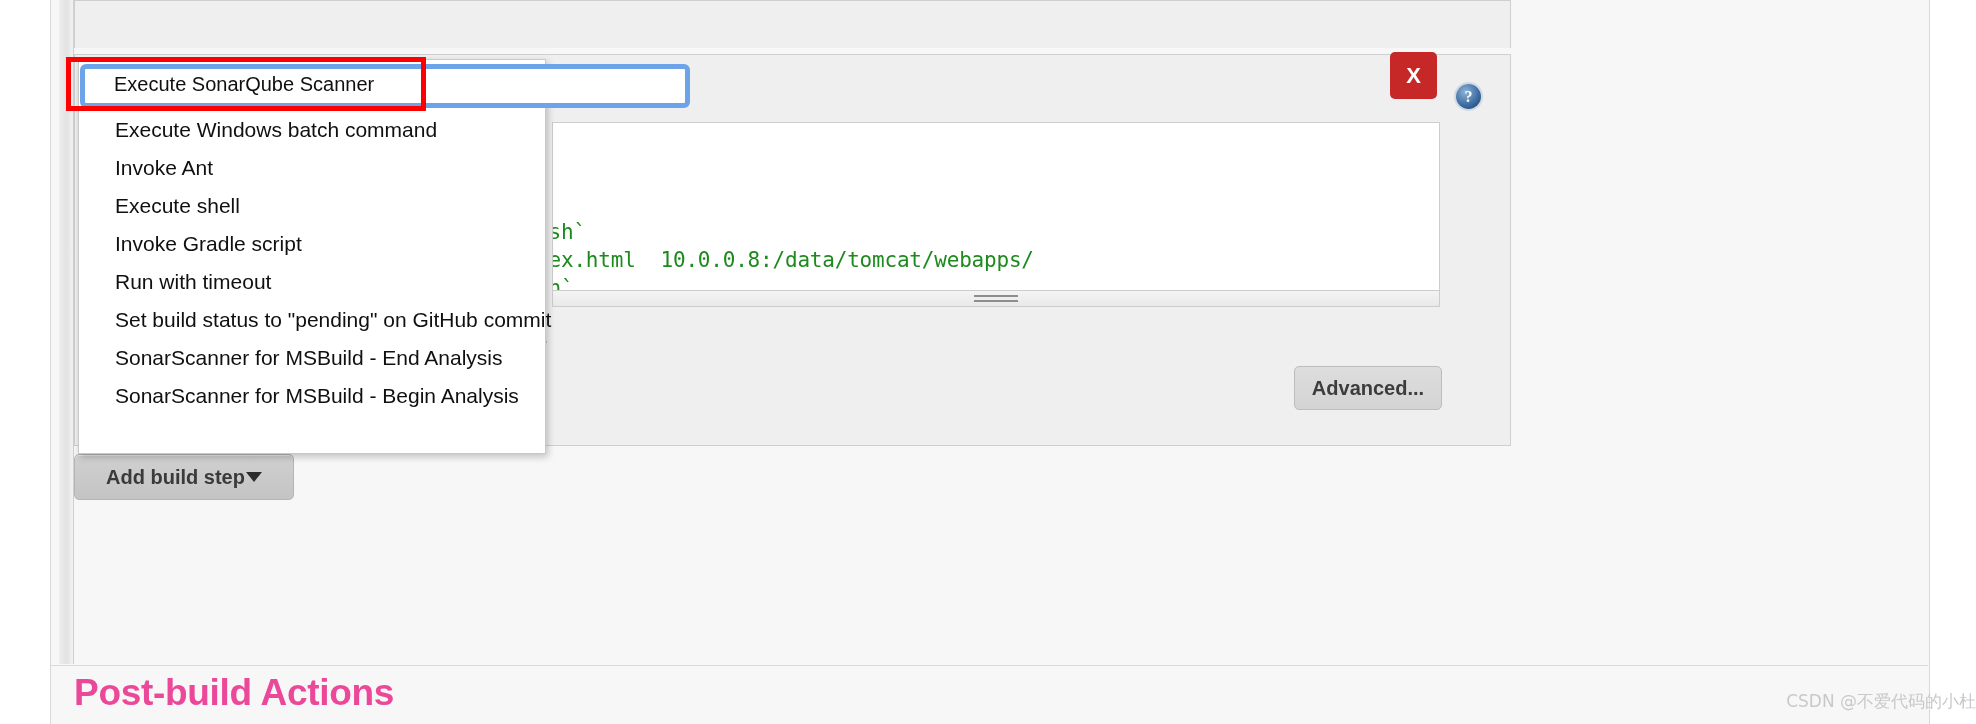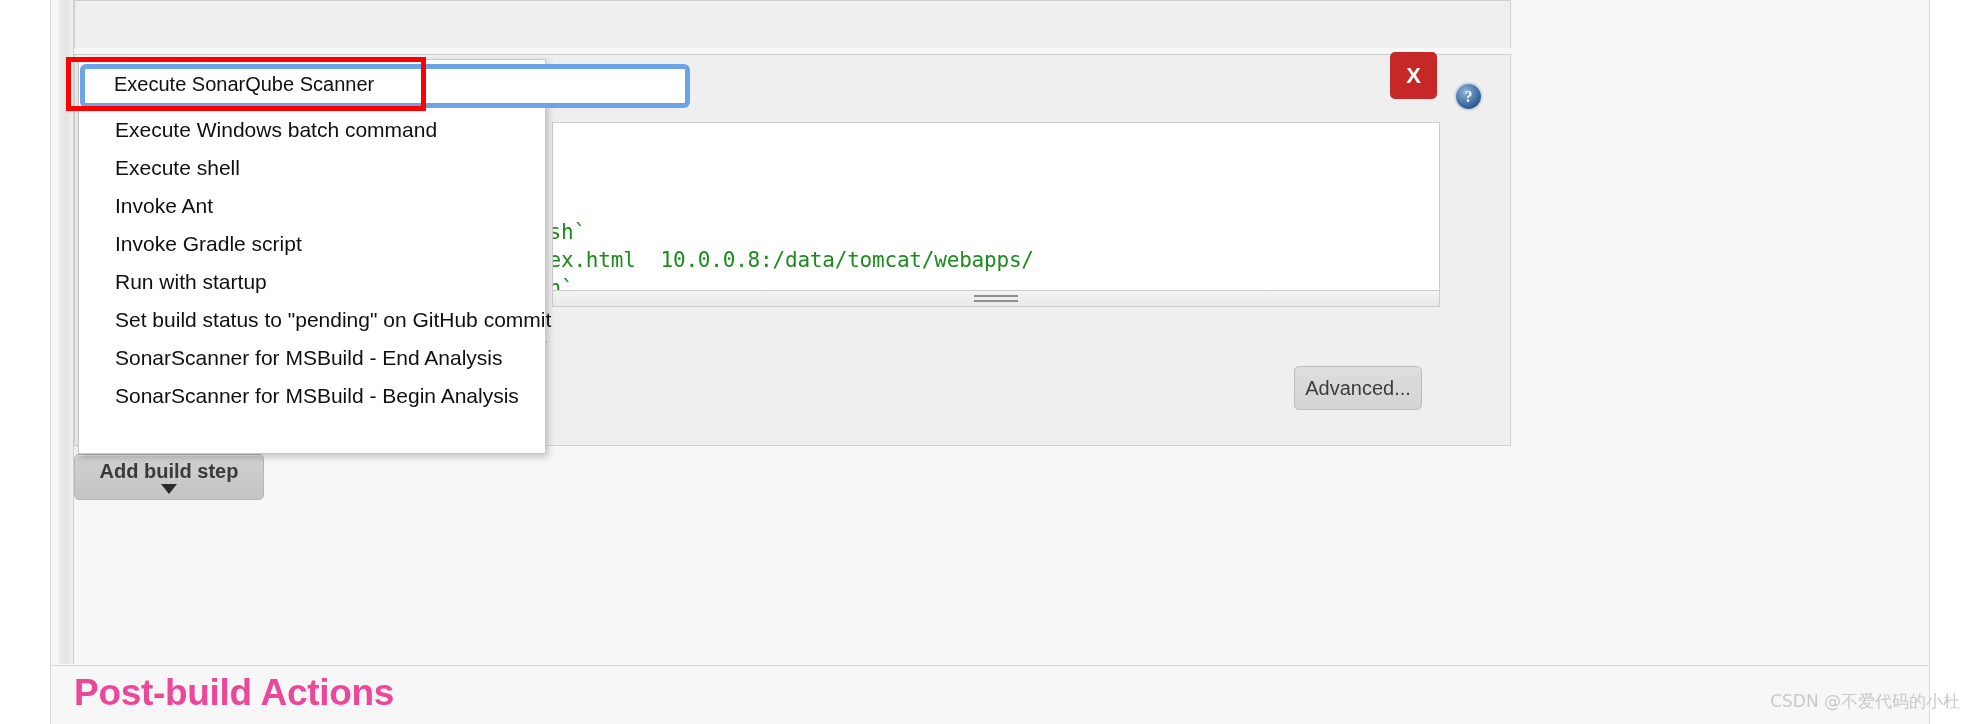--- a/index.html
+++ b/index.html
@@ -179,55 +179,54 @@
     font-family: "Liberation Sans", sans-serif;
     white-space: nowrap;
     cursor: pointer;
   }
 
   
   .advanced-btn {
     position: absolute;
     left: 1294px;
     top: 366px;
-    width: 128px;
+    width: 148px;
     height: 44px;
     background: linear-gradient(to bottom,#dddddd,#d4d4d4);
     border: 1px solid #bdbdbd;
     border-radius: 5px;
     color: #3c3c3c;
     font-size: 20px;
-    font-weight: normal;
+    font-weight: bold;
     display: flex;
     align-items: center;
     justify-content: center;
     cursor: pointer;
     user-select: none;
     box-sizing: border-box;
   }
 
   
   .add-step-btn {
     position: absolute;
     left: 74px;
     top: 454px;
-    width: 190px;
+    width: 220px;
     height: 46px;
     background: linear-gradient(to bottom,#d0d0d0,#c4c4c4);
     border: 1px solid #b5b5b5;
     border-radius: 5px;
     display: flex;
     align-items: center;
     justify-content: center;
     gap: 1px;
     cursor: pointer;
     user-select: none;
     box-sizing: border-box;
     box-shadow: inset 0 1px 0 rgba(255,255,255,0.5);
-    flex-direction: column;
   }
   .add-step-btn .label {
     font-size: 20px;
     font-weight: bold;
     color: #3a3a3a;
   }
   .caret-down {
     width: 0; height: 0;
     border-left: 8px solid transparent;
     border-right: 8px solid transparent;
@@ -320,21 +319,21 @@
     font-size: 37px;
     font-weight: bold;
     color: #ec4899;
     letter-spacing: -0.3px;
     white-space: nowrap;
   }
 
   
   .watermark {
     position: absolute;
-    right: 16px;
+    right: 0;
     top: 690px;
     font-size: 17px;
     color: #c9c9c9;
     white-space: nowrap;
     font-family: "DejaVu Sans", sans-serif;
   }
 </style>
 </head>
 <body>
 
@@ -374,30 +373,30 @@
   </div>
 
   <div class="dropdown" id="dropdown-menu">
       <div class="menu-item first selected">
         <span style="visibility: hidden;">Execute SonarQube Scanner</span>
       </div>
       <div class="menu-item">
         <span>Execute Windows batch command</span>
       </div>
       <div class="menu-item">
+        <span>Invoke Ant</span>
+      </div>
+      <div class="menu-item">
         <span>Execute shell</span>
       </div>
       <div class="menu-item">
-        <span>Invoke Ant</span>
-      </div>
-      <div class="menu-item">
         <span>Invoke Gradle script</span>
       </div>
       <div class="menu-item">
-        <span>Run with startup</span>
+        <span>Run with timeout</span>
       </div>
       <div class="menu-item">
         <span>Set build status to "pending" on GitHub commit</span>
       </div>
       <div class="menu-item">
         <span>SonarScanner for MSBuild - End Analysis</span>
       </div>
       <div class="menu-item">
         <span>SonarScanner for MSBuild - Begin Analysis</span>
       </div>

